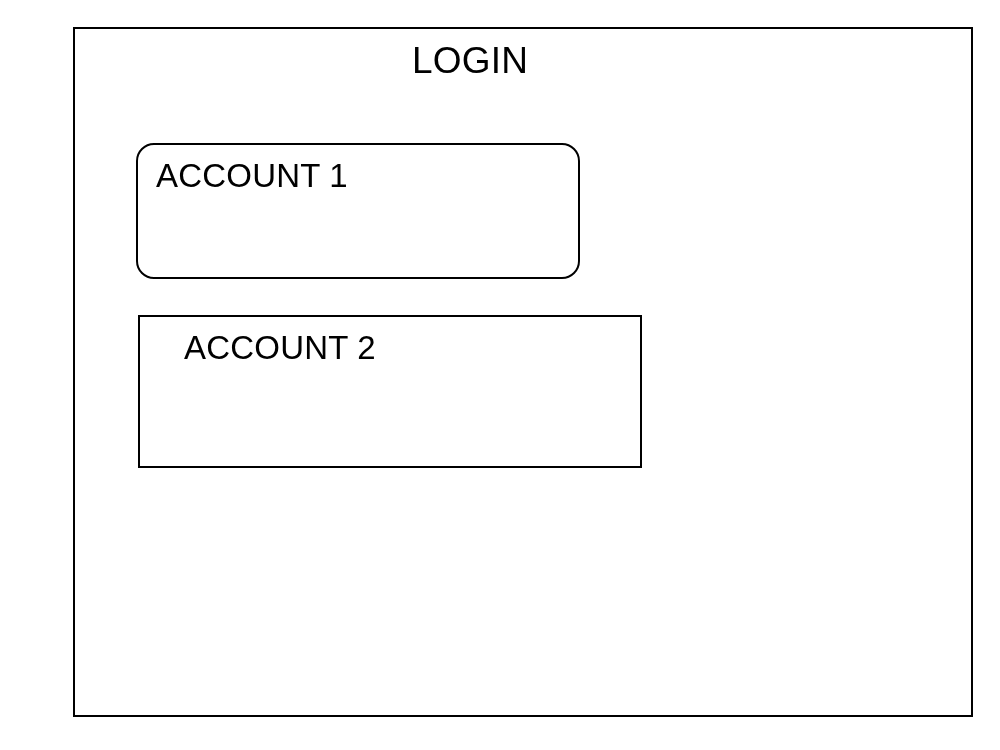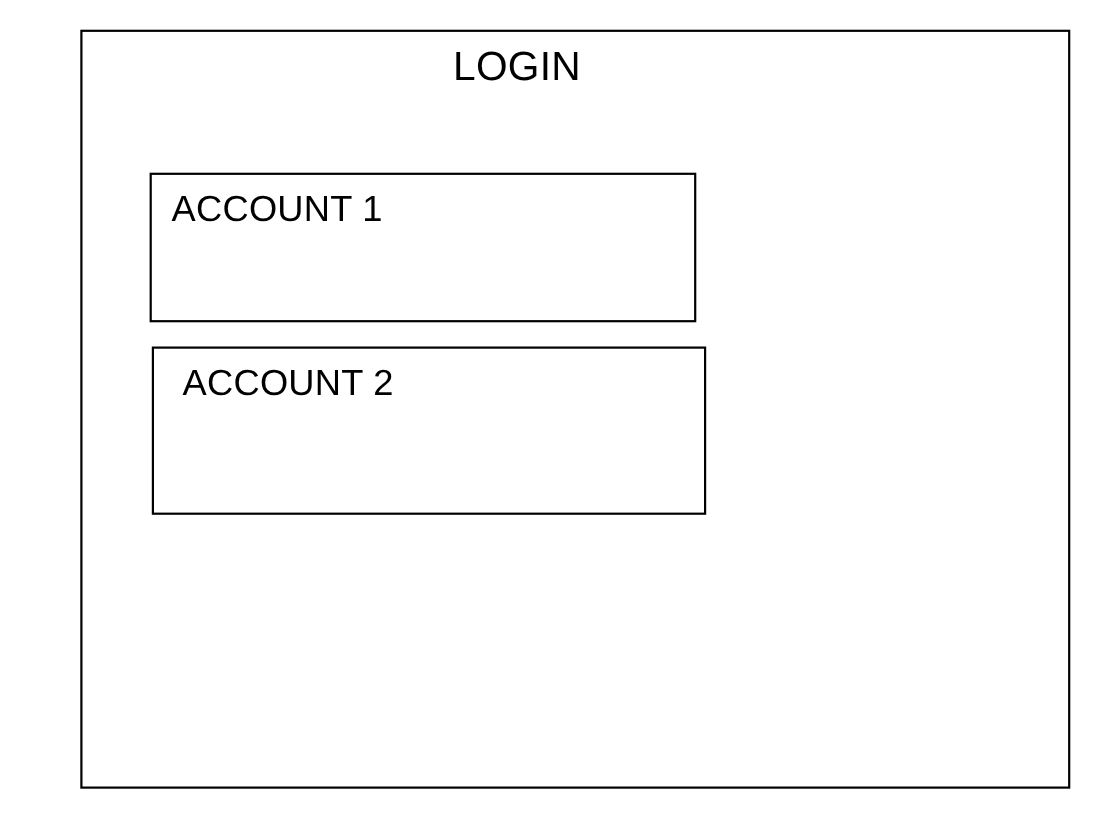--- a/index.html
+++ b/index.html
@@ -45,23 +45,24 @@
   
   .account-box {
     position: absolute;
     box-sizing: border-box;
     border: 2px solid #000000;
     background: #ffffff;
   }
 
   .account-box-1 {
     left: 61px;             
-    top: 128px;             
-    width: 497px;
+    top: 114px;             
+    width: 444px;
     height: 136px;
+    border-radius: 18px;
   }
 
   .account-box-2 {
     left: 63px;             
     top: 286px;             
     width: 504px;
     height: 153px;
   }
 
   .account-label {
@@ -72,21 +73,21 @@
     color: #000000;
     letter-spacing: 0.2px;
     white-space: nowrap;
   }
 
   .account-box-1 .account-label {
     left: 18px;
   }
 
   .account-box-2 .account-label {
-    left: 26px;
+    left: 44px;
   }
 </style>
 </head>
 <body>
 
 <div class="login-frame">
 
   <div class="screen-title">LOGIN</div>
 
   <div class="account-box account-box-1">

